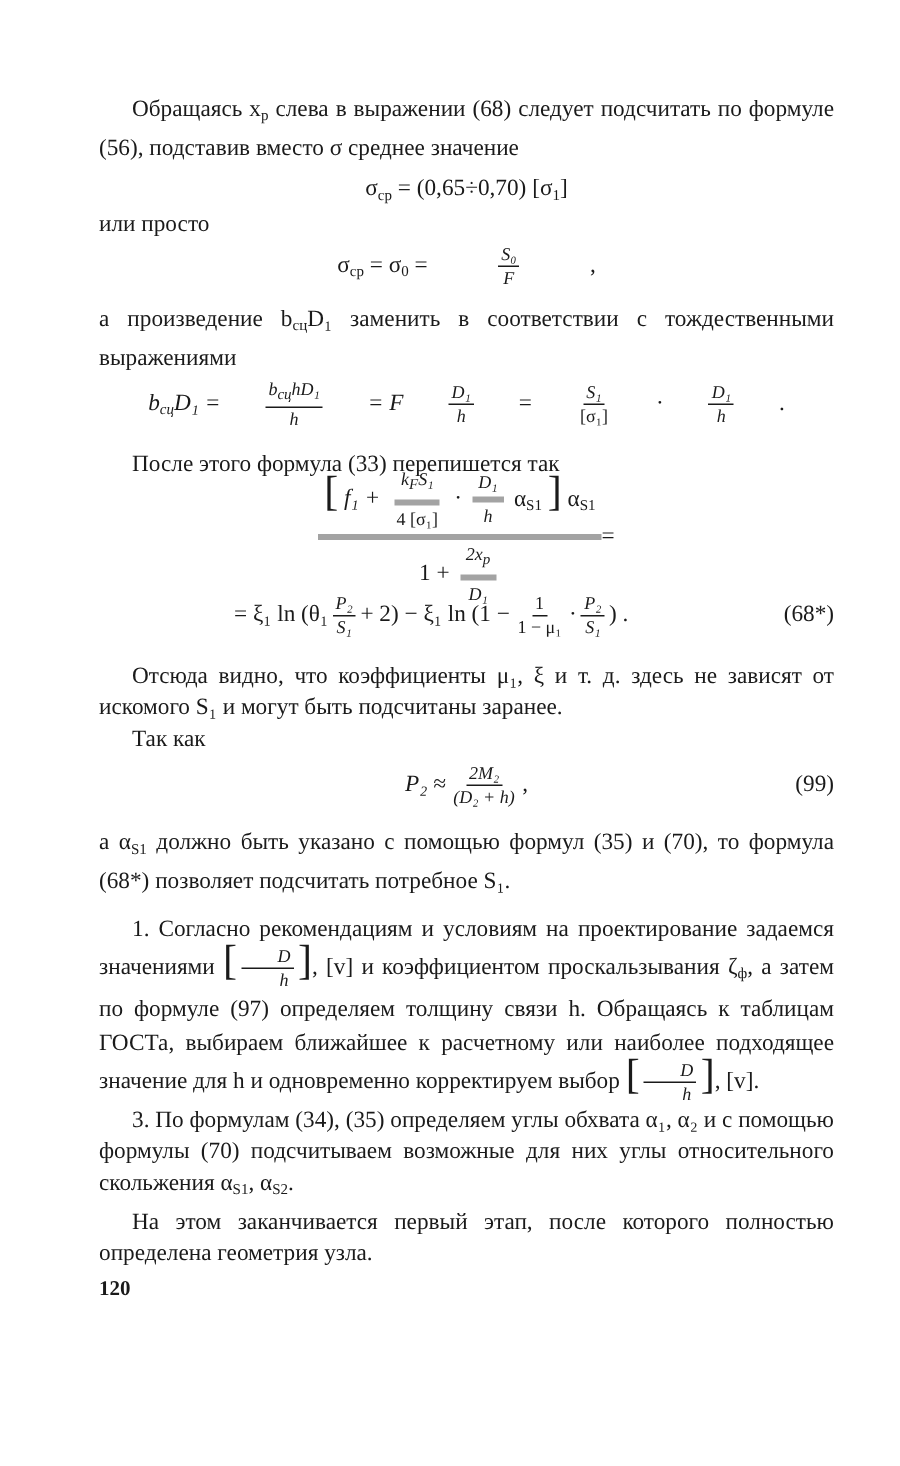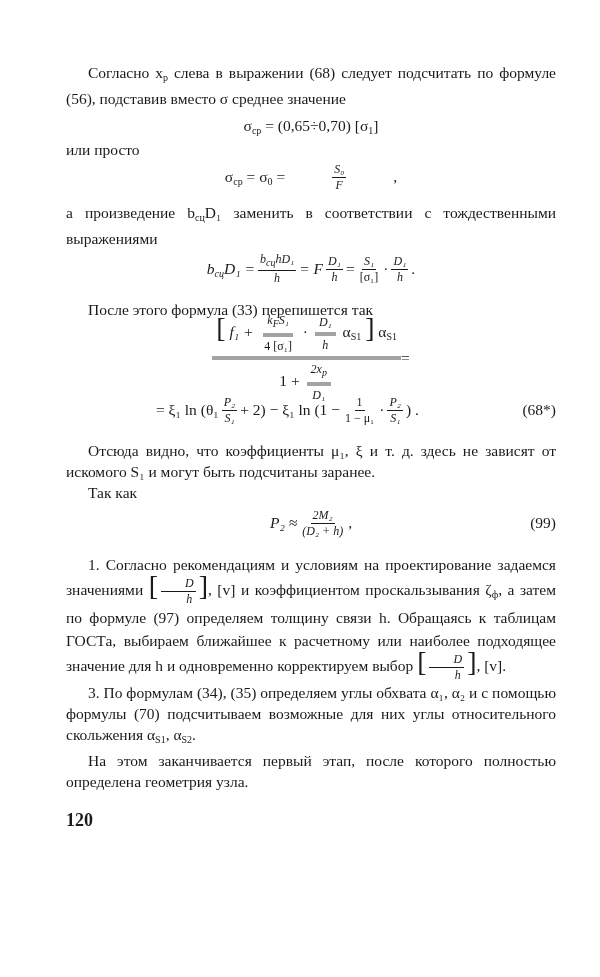--- a/index.html
+++ b/index.html
@@ -16,47 +16,47 @@
   i, .it { font-style: italic; }
   sub { font-size: 10px; vertical-align: -3px; }
   .frac { display: inline-flex; flex-direction: column; align-items: center; vertical-align: middle; margin: 0 3px; font-size: 12px; line-height: 13px; text-align: right; }
   .frac .num { border-bottom: 1px solid #1a1a1a; padding: 0 2px 1px; }
   .frac .den { padding: 1px 2px 0; }
   .bigfrac { display: inline-flex; flex-direction: column; align-items: center; vertical-align: middle; }
   .bigfrac .num { border-bottom: 4px solid #a3a3a3; padding: 0 4px 3px; }
   .bigfrac .den { padding: 3px 4px 0; }
   .brk { font-size: 28px; line-height: 20px; font-weight: 300; }
   .heading { font-weight: bold; margin: 0; line-height: 21px; }
-  .pagenum { font-weight: bold; font-size: 18px; margin-top: 18px; }
+  .pagenum { font-weight: bold; font-size: 14px; margin-top: 6px; }
 </style>
 </head>
 <body>
 
 <div class="page">
 
-  <p class="p ind"><span>Согласно x</span><sub>р</sub><span> слева в выражении (68) следует подсчитать по формуле (56), подставив вместо σ среднее значение</span></p>
+  <p class="p ind"><span>Обращаясь x</span><sub>р</sub><span> слева в выражении (68) следует подсчитать по формуле (56), подставив вместо σ среднее значение</span></p>
 
   <div class="eq" style="height:26px; margin-top:4px;">
     <span><span>σ</span><sub>ср</sub><span> = (0,65÷0,70) [σ</span><sub>1</sub><span>]</span></span>
   </div>
 
   <p class="p">или просто</p>
 
   <div class="eq" style="height:34px;gap:44px;">
     <span><span>σ</span><sub>ср</sub><span> = σ</span><sub>0</sub><span> = </span></span>
     <span class="frac">
         <span class="num it">S₀</span>
         <span class="den it">F</span>
       </span>
     <span>,</span>
   </div>
 
   <p class="p" style="margin-top:8px;"><span>а произведение b</span><sub>сц</sub><span>D₁ заменить в соответствии с тождественными выражениями</span></p>
 
-  <div class="eq" style="height:40px;">
+  <div class="eq" style="height:40px;gap:27px;">
     <span class="it"><span>b</span><sub>сц</sub><span>D₁ = </span></span>
     <span class="frac">
         <span class="num it"><span>b</span><sub>сц</sub><span>hD₁</span></span>
         <span class="den it">h</span>
       </span>
     <span class="it"> = F </span>
     <span class="frac">
         <span class="num it">D₁</span>
         <span class="den it">h</span>
       </span>
@@ -130,20 +130,21 @@
   <div class="eq" style="height:40px;">
     <span class="it">P₂ ≈ </span>
     <span class="frac">
         <span class="num it">2M₂</span>
         <span class="den it">(D₂ + h)</span>
       </span>
     <span> ,</span>
     <span class="eqnum">(99)</span>
   </div>
 
+  <p class="p" style="margin-top:8px;"><span>а α</span><sub>S1</sub><span> должно быть указано с помощью формул (35) и (70), то формула (68*) позволяет подсчитать потребное S₁.</span></p>
 
 
   <p class="p ind" style="margin-top:10px; line-height:23px;"><span>1. Согласно рекомендациям и условиям на проектирование задаемся значениями </span><span class="brk">[</span><span class="frac">
         <span class="num it">D</span>
         <span class="den it">h</span>
       </span><span class="brk">]</span><span>, [v] и коэффициентом проскальзывания ζ</span><sub>ф</sub><span>, а затем по формуле (97) определяем толщину связи h. Обращаясь к таблицам ГОСТа, выбираем ближайшее к расчетному или наиболее подходящее значение для h и одновременно корректируем выбор </span><span class="brk">[</span><span class="frac">
         <span class="num it">D</span>
         <span class="den it">h</span>
       </span><span class="brk">]</span><span>, [v].</span></p>
 

